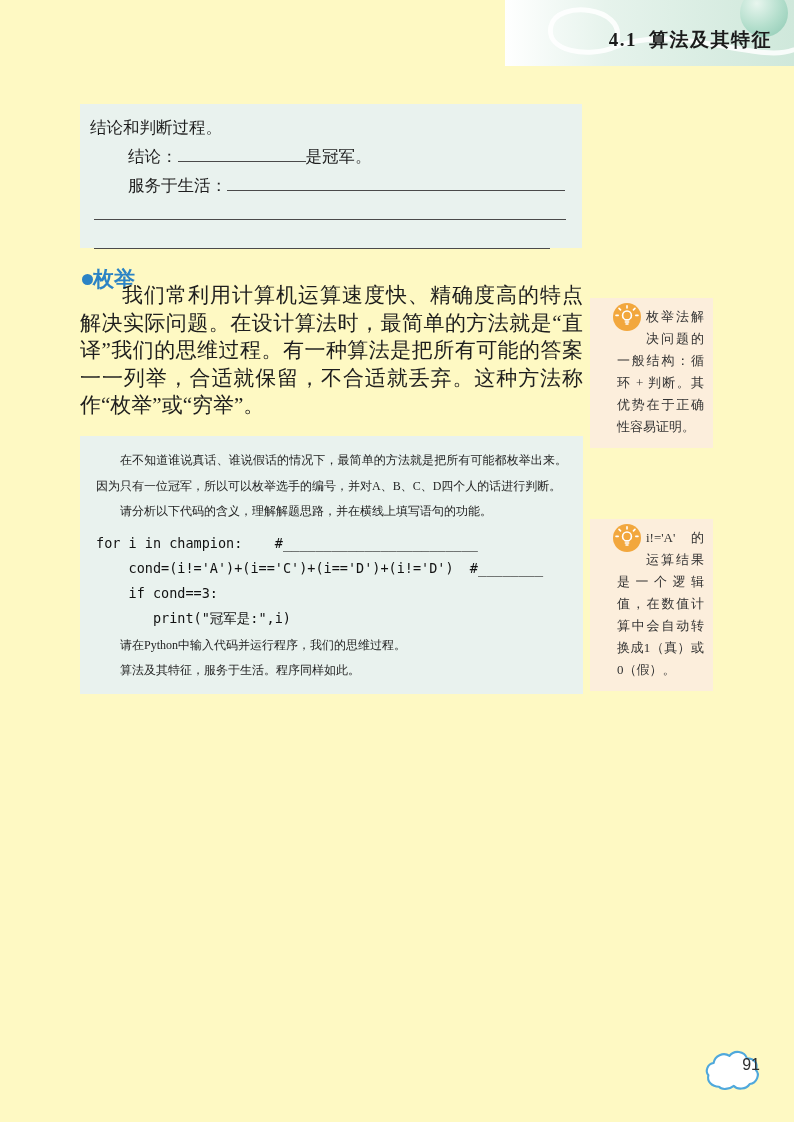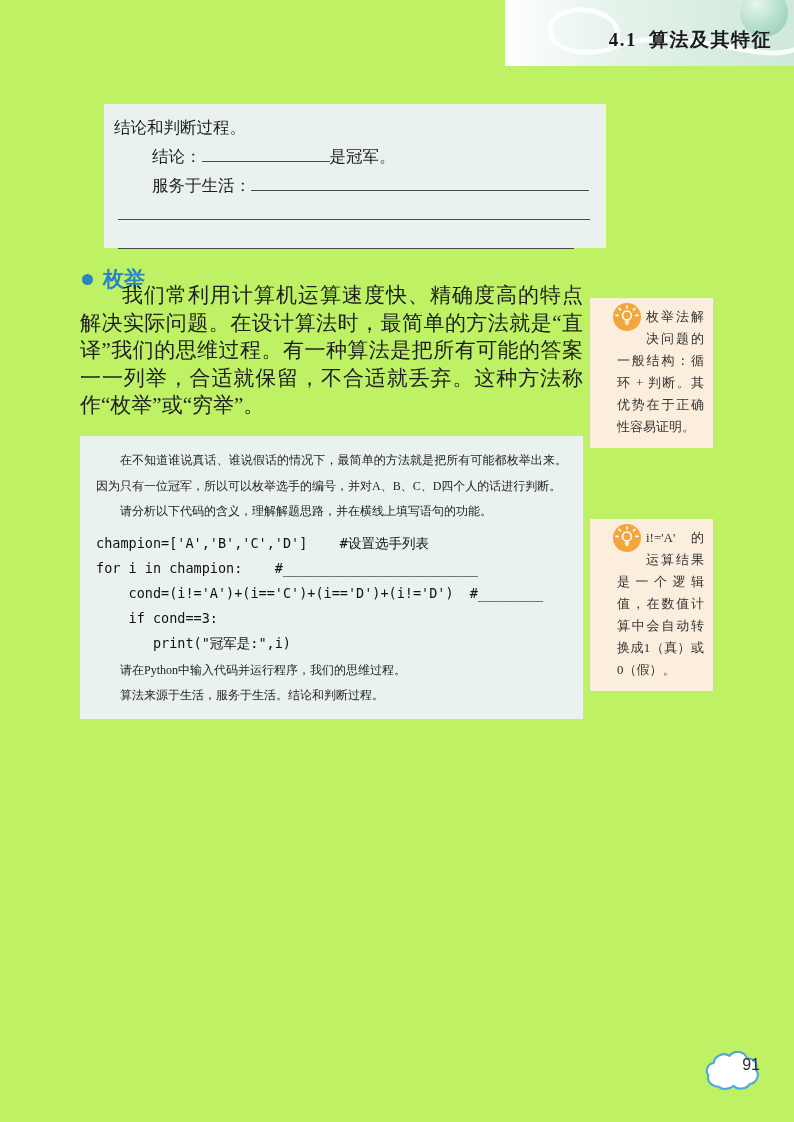--- a/index.html
+++ b/index.html
@@ -1,47 +1,47 @@
 <!DOCTYPE html>
 <html><head>
 <meta charset="utf-8">
 <style>
   html,body { margin:0; padding:0; background:#ffffff; }
   .page {
-    position:relative; width:794px; height:1122px; background:#bef264;
+    position:relative; width:794px; height:1122px; background:#fef9c3;
     font-family:"Liberation Serif","DejaVu Serif",serif; color:#222;
     overflow:hidden; margin:0 auto;
   }
 
   
   .header-band { position:absolute; left:505px; top:0; width:289px; height:66px; }
   .header-title {
     position:absolute; top:27px; right:22px; z-index:2;
     font-family:"Liberation Serif","DejaVu Serif",serif;
     font-weight:bold; font-size:19px; letter-spacing:1.5px; color:#1b1b1b;
     white-space:nowrap;
   }
   .header-title .sec-no { margin-right:12px; }
 
   
   .conclusion-box {
     position:absolute; left:80px; top:104px; width:502px; height:144px;
     background:#e9f2ee; box-sizing:border-box; padding:9px 14px 0 10px;
-    font-size:16.5px; color:#1e1e1e;margin-left:24px;
+    font-size:16.5px; color:#1e1e1e;
   }
   .cb-row { line-height:29px; white-space:nowrap; }
   .cb-indent { padding-left:38px; }
   .blank {
     display:inline-block; border-bottom:1px solid #4a4a4a; height:1.05em;
     vertical-align:baseline;
   }
 
   
   .enum-heading {
-    position:absolute; left:82px; top:265px; display:flex; align-items:center; gap:10px;
+    position:absolute; left:82px; top:265px; display:flex; align-items:center; 
     font-family:"Liberation Sans","DejaVu Sans",sans-serif;
     font-size:21px; font-weight:600; color:#2b83c5;
   }
   .bullet { width:11px; height:11px; border-radius:50%; background:#2b83c5; flex:0 0 auto; }
 
   
   .enum-intro {
     position:absolute; left:80px; top:282px; width:503px;
     font-size:21px; line-height:27.5px; text-align:justify; text-indent:2em; color:#1e1e1e;
   }
@@ -156,28 +156,27 @@
         </g>
       </svg>
     </span>
     <span>i!='A' 的运算结果是一个逻辑值，在数值计算中会自动转换成1（真）或0（假）。</span>
   </div>
 
   <div class="task-box">
     <p>在不知道谁说真话、谁说假话的情况下，最简单的方法就是把所有可能都枚举出来。因为只有一位冠军，所以可以枚举选手的编号，并对A、B、C、D四个人的话进行判断。</p>
     <p>请分析以下代码的含义，理解解题思路，并在横线上填写语句的功能。</p>
     <div class="code-block">
-      <div class="code-line">champion=['A','B','C','D']    #设置选手列表</div>
       <div class="code-line">for i in champion:    #________________________</div>
       <div class="code-line">    cond=(i!='A')+(i=='C')+(i=='D')+(i!='D')  #________</div>
       <div class="code-line">    if cond==3:</div>
       <div class="code-line">       print("冠军是:",i)</div>
     </div>
     <p>请在Python中输入代码并运行程序，我们的思维过程。</p>
-    <p>算法来源于生活，服务于生活。结论和判断过程。</p>
+    <p>算法及其特征，服务于生活。程序同样如此。</p>
   </div>
 
   <div class="cloud-wrap">
     <svg width="58" height="46" viewBox="0 0 66 52">
       <path d="M17 45 C9 45 3 39 5 32 C1 27 4 19 11 18 C12 10 22 5 29 10 C34 3 46 4 49 13 C57 12 62 19 59 26 C64 31 60 41 52 42 C48 48 38 49 34 44 C29 48 20 49 17 45 Z" fill="#ffffff" stroke="#4fa8dc" stroke-width="2.4" stroke-linejoin="round"></path>
     </svg>
     <div class="cloud-num">91</div>
   </div>
 
 </div>

